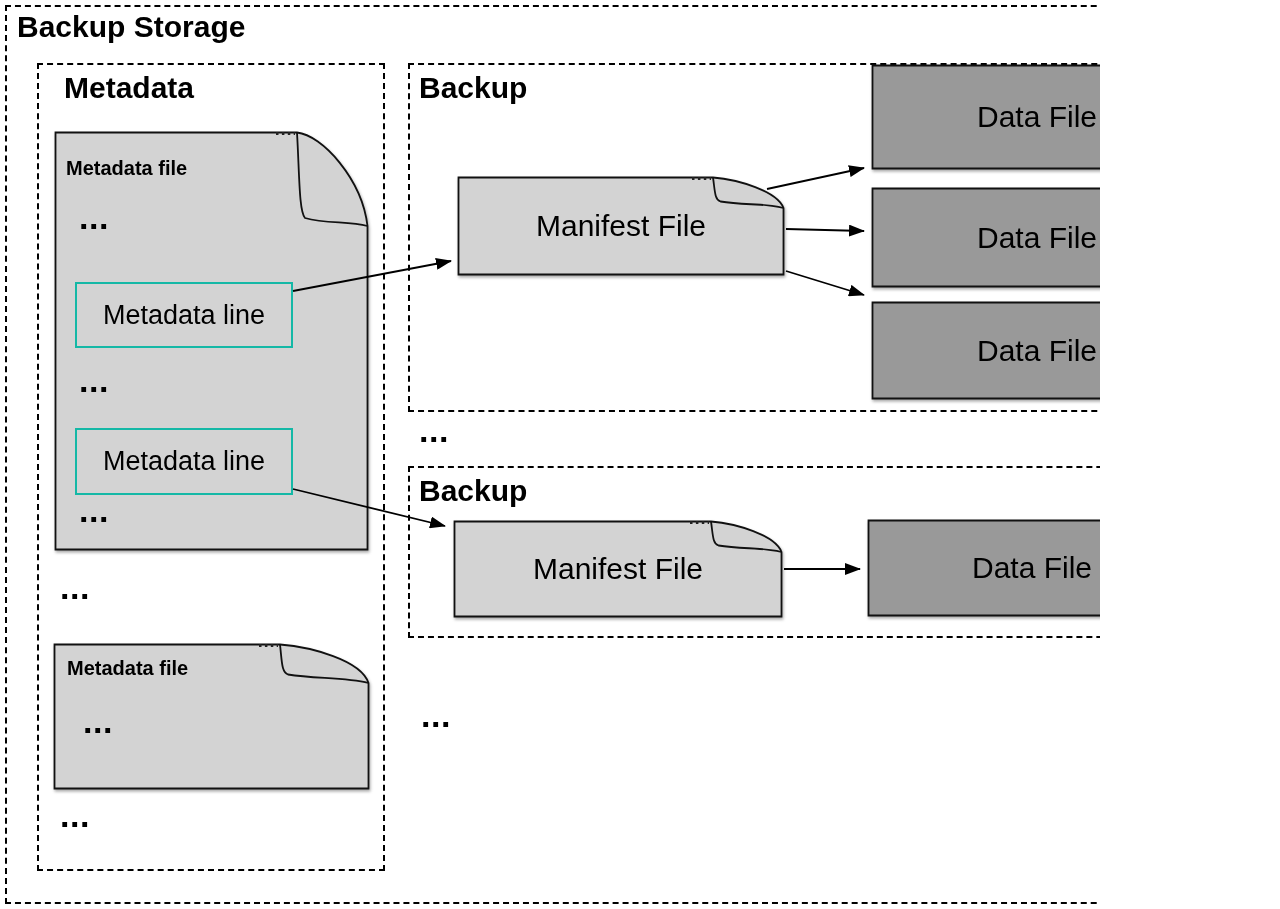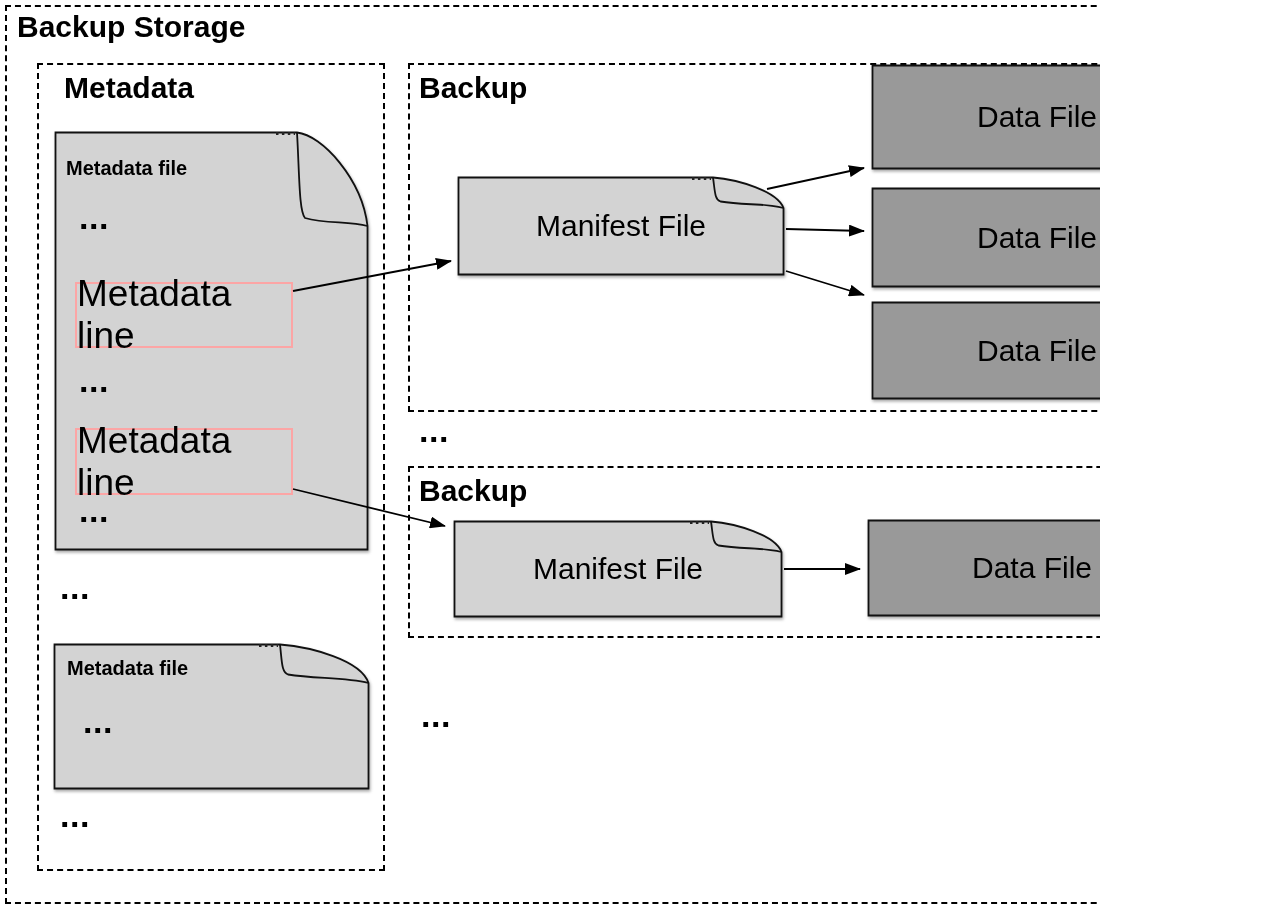--- a/index.html
+++ b/index.html
@@ -49,26 +49,26 @@
     position: absolute;
     font-weight: bold;
     font-size: 34px;
     line-height: 1;
     letter-spacing: 0.5px;
     z-index: 3;
     white-space: nowrap;
   }
   .mline {
     position: absolute;
-    border: 2px solid #fca5a5;
+    border: 2px solid #14b8a6;
     box-sizing: border-box;
     display: flex;
     align-items: center;
     justify-content: center;
-    font-size: 37px;
+    font-size: 27px;
     z-index: 2;
     background: transparent;
   }
   .arrows {
     position: absolute;
     left: 0; top: 0;
     z-index: 4;
     pointer-events: none;
   }
 </style>

